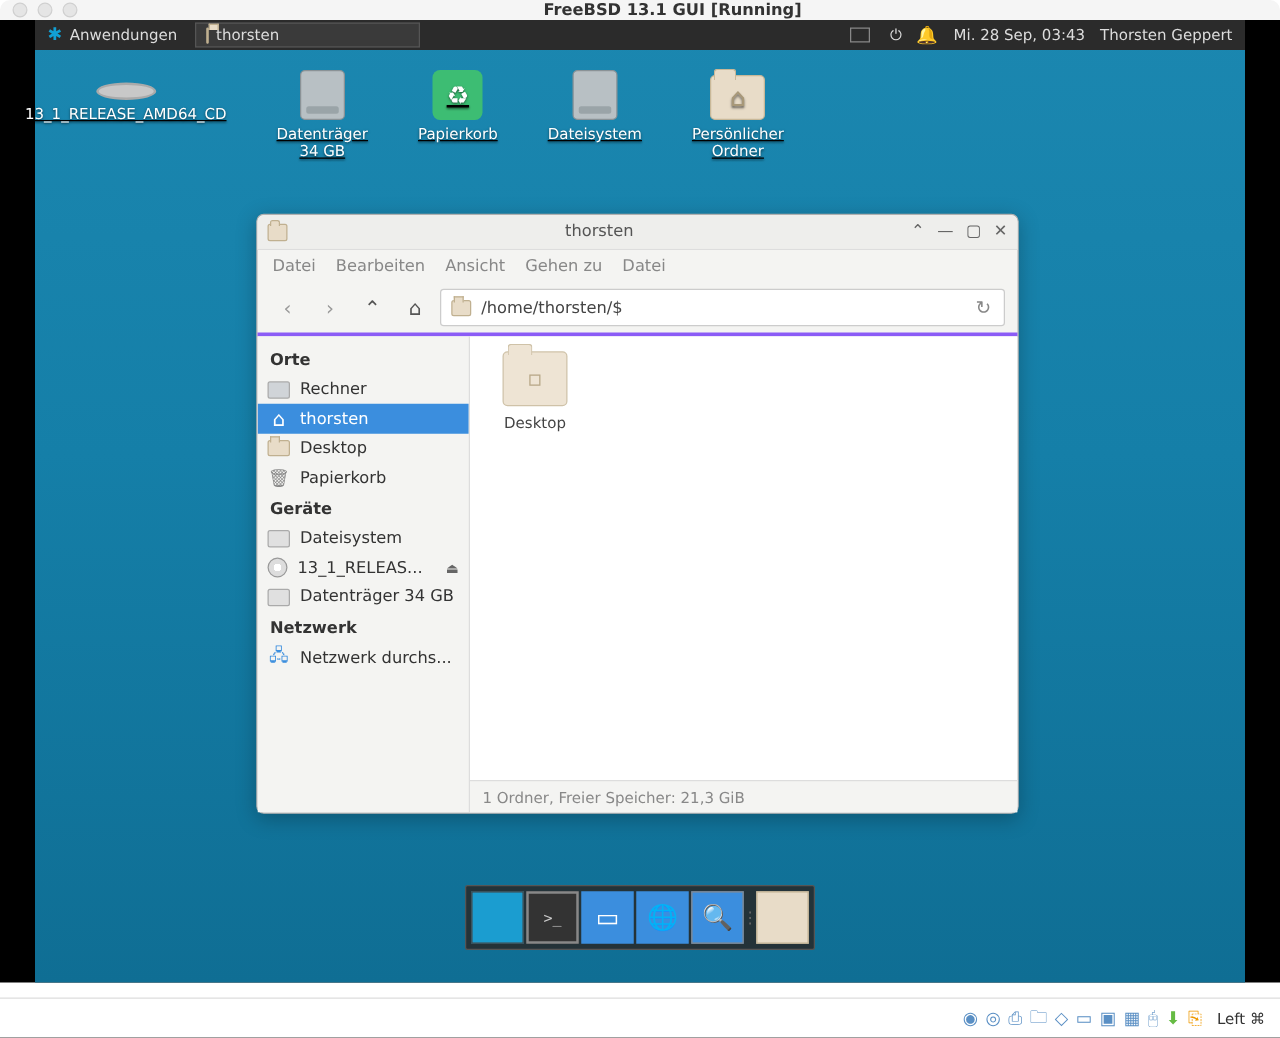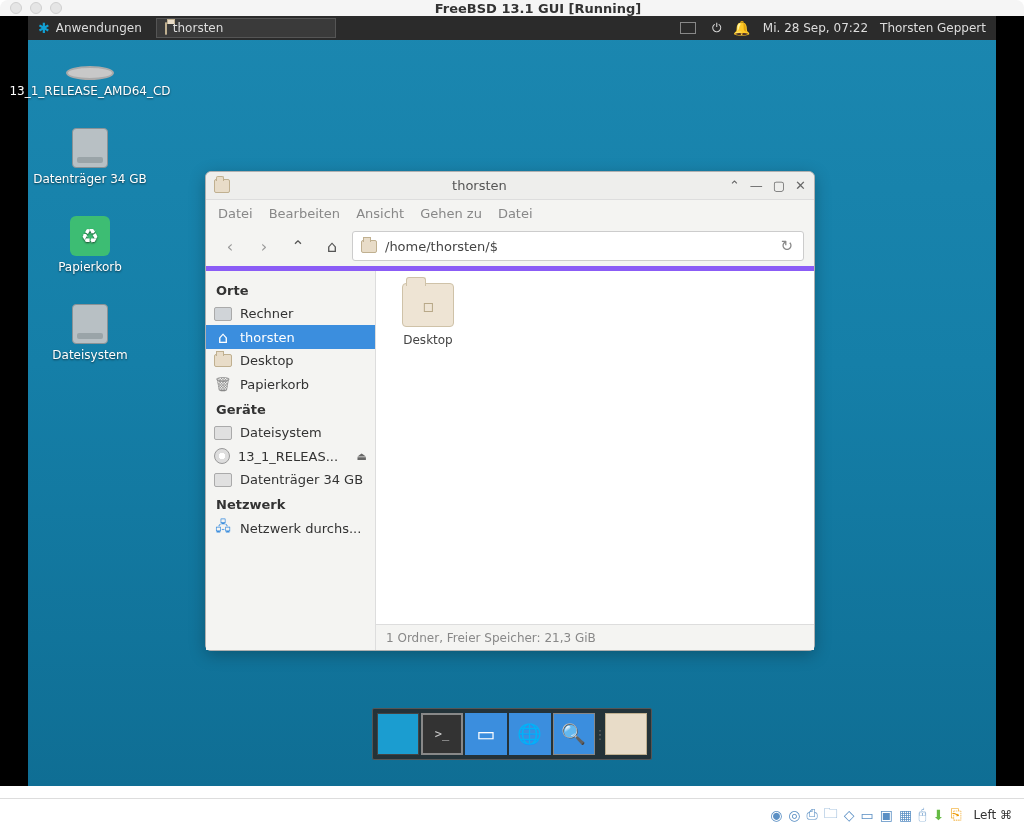--- a/index.html
+++ b/index.html
@@ -64,21 +64,21 @@
   width: 180px;
 }
 .panel-spacer { flex:1; }
 .panel-square { width:16px; height:12px; border:1px solid #888; margin-right:16px; }
 .panel-right { display:flex; align-items:center; gap:12px; padding-right:10px; }
 .bell { font-size:14px; }
 
 
 .desktop-icons {
   position:absolute; top:40px; left:20px; width:140px;
-  display:flex; flex-direction:column; gap:30px;
+  display:flex; gap:40px;text-decoration:underline;
 }
 .dicon { display:flex; flex-direction:column; align-items:center; gap:4px; color:#fff; font-size:12px; text-align:center; text-shadow:0 1px 2px rgba(0,0,0,0.6); }
 .dicon .glyph { width:48px; height:40px; display:flex; align-items:center; justify-content:center; }
 .glyph.cd { width:48px;height:14px;background:#c8c8c8;border-radius:50%/50%;border:2px solid #aaa;margin-top:10px; }
 .glyph.disk { width:36px;height:40px;background:#b8c0c4;border-radius:4px;border:1px solid #8a9296; position:relative;}
 .glyph.disk::after{content:"";position:absolute;bottom:4px;left:4px;right:4px;height:6px;background:#9aa4a8;border-radius:2px;}
 .glyph.trash { width:40px;height:40px;background:#3dbd73;border-radius:6px;display:flex;align-items:center;justify-content:center;color:#fff;font-size:20px; }
 .glyph.folder { width:44px;height:36px;background:#e8dcc8;border-radius:4px;border:1px solid #c8b898;position:relative;margin-top:4px; }
 .glyph.folder::before{content:"";position:absolute;top:-6px;left:2px;width:16px;height:8px;background:#e8dcc8;border:1px solid #c8b898;border-bottom:none;border-radius:3px 3px 0 0;}
 .glyph.folder.home::after{content:"⌂";position:absolute;top:50%;left:50%;transform:translate(-50%,-50%);color:#a89878;font-size:20px;}
@@ -105,21 +105,21 @@
 .winbtns{display:flex;gap:10px;color:#666;font-size:13px;}
 .winbtns span{cursor:pointer;}
 .fm-menubar{height:26px;display:flex;align-items:center;gap:16px;padding:0 12px;color:#888;font-size:13px;}
 .fm-toolbar{height:40px;display:flex;align-items:center;gap:6px;padding:0 10px;}
 .navbtn{width:28px;height:28px;display:flex;align-items:center;justify-content:center;color:#999;font-size:16px;}
 .navbtn.active{color:#555;}
 .pathbar{flex:1;height:30px;background:#fff;border:1px solid #ccc;border-radius:3px;display:flex;align-items:center;padding:0 8px;gap:8px;color:#444;font-size:13px;}
 .pathbar .ficon{width:16px;height:13px;background:#e8dcc8;border:1px solid #c0b090;border-radius:2px;position:relative;}
 .pathbar .ficon::before{content:"";position:absolute;top:-4px;left:1px;width:6px;height:4px;background:#e8dcc8;border:1px solid #c0b090;border-bottom:none;}
 .reload{color:#888;font-size:15px;padding-right:2px;}
-.fm-body{flex:1;display:flex;border-top:5px solid #8b5cf6;overflow:hidden;}
+.fm-body{flex:1;display:flex;border-top:3px solid #8b5cf6;overflow:hidden;}
 .fm-sidebar{width:170px;background:#f4f4f2;border-right:1px solid #ddd;padding:6px 0;overflow-y:auto;font-size:13px;}
 .side-head{font-weight:bold;color:#333;padding:6px 10px 4px;}
 .side-item{display:flex;align-items:center;gap:8px;padding:4px 8px;color:#333;white-space:nowrap;overflow:hidden;text-overflow:ellipsis;}
 .side-item.sel{background:#3b8ede;color:#fff;}
 .side-item .si{width:18px;height:16px;display:flex;align-items:center;justify-content:center;flex-shrink:0;}
 .si.computer{background:#d0d4d8;border:1px solid #aaa;border-radius:2px;height:14px;}
 .si.home{color:#888;font-size:16px;}
 .side-item.sel .si.home{color:#fff;}
 .si.folder{background:#e8dcc8;border:1px solid #c0b090;border-radius:2px;height:13px;position:relative;}
 .si.folder::before{content:"";position:absolute;top:-4px;left:1px;width:6px;height:4px;background:#e8dcc8;border:1px solid #c0b090;border-bottom:none;}
@@ -178,41 +178,45 @@
     </div>
     <div class="taskbar-window">
       <span class="si folder"></span>
       <span>thorsten</span>
     </div>
     <div class="panel-spacer"></div>
     <div class="panel-square"></div>
     <div class="panel-right">
       <span>⏻</span>
       <span class="bell">🔔</span>
-      <span>Mi. 28 Sep, 07:22</span>
+      <span>Mi. 28 Sep, 03:43</span>
       <span>Thorsten Geppert</span>
     </div>
   </div>
 
   <div class="desktop-icons">
     <div class="dicon">
       <div class="glyph cd"></div>
       <span>13_1_RELEASE_AMD64_CD</span>
     </div>
     <div class="dicon">
       <div class="glyph disk"></div>
       <span>Datenträger 34 GB</span>
     </div>
     <div class="dicon">
       <div class="glyph trash">♻</div>
       <span>Papierkorb</span>
     </div>
     <div class="dicon">
       <div class="glyph disk"></div>
       <span>Dateisystem</span>
+    </div>
+    <div class="dicon">
+      <div class="glyph folder home"></div>
+      <span>Persönlicher Ordner</span>
     </div>
   </div>
 
   <div class="fm-window">
     <div class="fm-titlebar">
       <span class="ticon"></span>
       <span class="fm-title">thorsten</span>
       <div class="winbtns">
         <span>⌃</span>
         <span>—</span>

